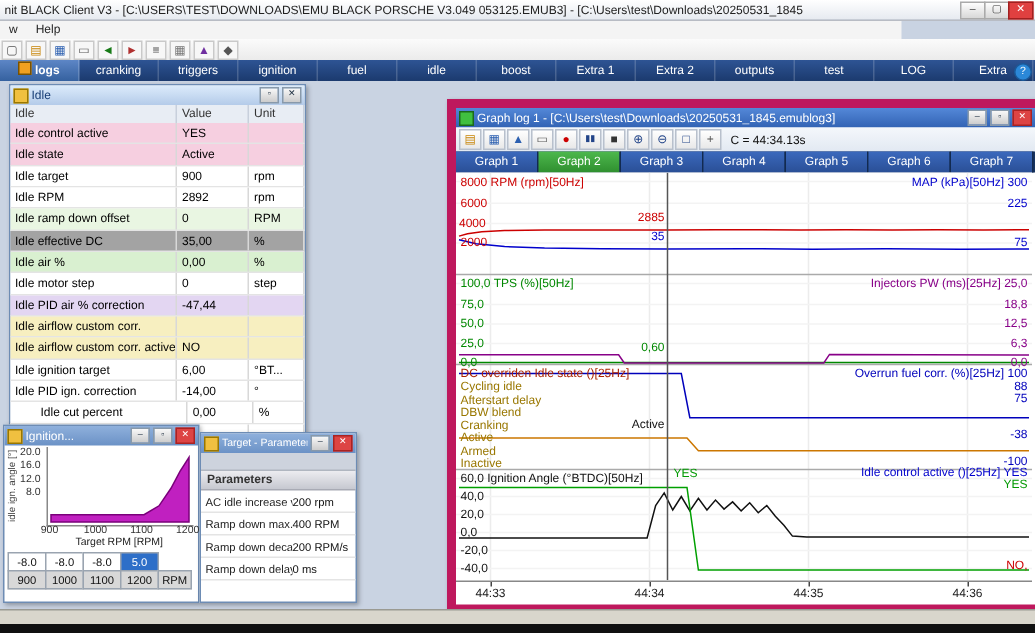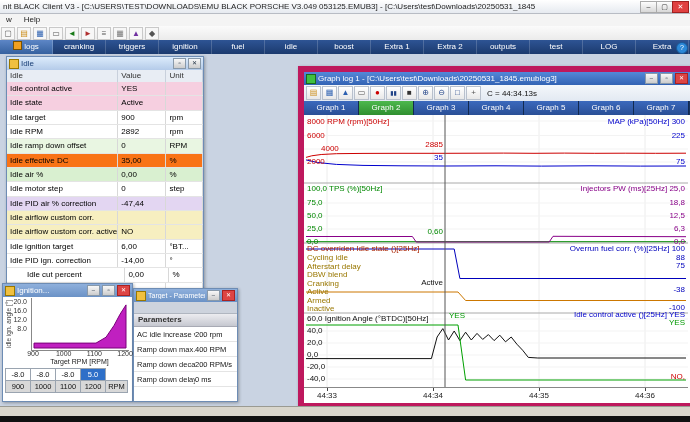--- a/index.html
+++ b/index.html
@@ -3,27 +3,27 @@
 <meta charset="utf-8">
 <style>
   html,body{margin:0;padding:0;background:#fff;}
   #app{position:relative;width:690px;height:422px;font-family:"Liberation Sans",sans-serif;font-size:8px;background:#c9d3e2;overflow:hidden;}
   .abs{position:absolute;}
   
   .titlebar{left:0;top:0;width:690px;height:13px;background:linear-gradient(#ffffff,#e6eaf0);border-bottom:1px solid #b8bcc4;}
   .ttext{position:absolute;left:3px;top:2px;color:#222;white-space:nowrap;}
   .wbx{position:absolute;top:1px;width:15px;height:10px;text-align:center;line-height:10px;font-size:7px;border:1px solid #aaa;background:linear-gradient(#fdfdfd,#d8d8d8);color:#333;}
   .wbx.close{background:#e04040;color:#fff;border-color:#a02020;}
-  .menubar{left:0;top:14px;width:690px;height:12px;background:#f4f4f4;border-bottom:1px solid #ddd;}
+  .menubar{left:0;top:14px;width:601px;height:12px;background:#f4f4f4;border-bottom:1px solid #ddd;}
   .mitem{display:inline-block;padding:1px 6px;color:#222;}
   .toolbar{left:0;top:26px;width:690px;height:14px;background:linear-gradient(#fbfbfb,#ebebeb);border-bottom:1px solid #cfcfcf;}
   .ticn{display:inline-block;width:12px;height:11px;margin:1px 1px;text-align:center;line-height:11px;font-size:8px;border:1px solid #c9c9c9;background:#f7f7f7;}
   .tabbar{left:0;top:40px;width:690px;height:14px;background:linear-gradient(#2e5494,#1b3a6e);display:flex;}
   .mtab{flex:0 0 auto;width:52px;color:#fff;text-align:center;line-height:14px;border-right:1px solid rgba(255,255,255,.18);overflow:hidden;white-space:nowrap;}
-  .mtab.active{background:linear-gradient(#5d86c6,#35619f);font-weight:normal;}
+  .mtab.active{background:linear-gradient(#5d86c6,#35619f);font-weight:bold;}
   .mtab .tabicon{display:inline-block;width:7px;height:7px;background:#f0a020;border:1px solid #7a5200;margin-right:2px;vertical-align:-1px;}
   .helpbadge{position:absolute;right:2px;top:42px;width:10px;height:10px;border-radius:50%;background:#2b88d8;color:#fff;text-align:center;line-height:10px;font-size:7px;border:1px solid #1a5a9a;}
   
   .win{position:absolute;background:#fff;border:1px solid #6d8cb4;box-shadow:1px 1px 3px rgba(0,0,0,.3);}
   .wtitle{height:13px;display:flex;align-items:center;padding:0 2px;gap:2px;overflow:hidden;}
   .wtitle.light{background:linear-gradient(#dcebfb,#b4cbe9);color:#173d75;}
   .wtitle.mid{background:linear-gradient(#8fb0dc,#6b92c6);color:#fff;}
   .wtitle.blue{background:linear-gradient(#5488d8,#3263b4);color:#fff;}
   .wicon{width:8px;height:8px;background:#f0c040;border:1px solid #997700;flex:0 0 auto;}
   .wt-label{flex:1;white-space:nowrap;overflow:hidden;}
@@ -130,21 +130,21 @@
         <div class="irow" style="background: rgb(255, 255, 255);">
           <div class="ic" style="width: 112px;">Idle RPM</div>
           <div class="ic" style="width: 46px;">2892</div>
           <div class="ic" style="width: 34px;">rpm</div>
         </div>
         <div class="irow" style="background: rgb(233, 246, 226);">
           <div class="ic" style="width: 112px;">Idle ramp down offset</div>
           <div class="ic" style="width: 46px;">0</div>
           <div class="ic" style="width: 34px;">RPM</div>
         </div>
-        <div class="irow" style="background: #f97316;">
+        <div class="irow" style="background: #a3a3a3;">
           <div class="ic" style="width: 112px;">Idle effective DC</div>
           <div class="ic" style="width: 46px;">35,00</div>
           <div class="ic" style="width: 34px;">%</div>
         </div>
         <div class="irow" style="background: rgb(217, 240, 208);">
           <div class="ic" style="width: 112px;">Idle air %</div>
           <div class="ic" style="width: 46px;">0,00</div>
           <div class="ic" style="width: 34px;">%</div>
         </div>
         <div class="irow" style="background: rgb(255, 255, 255);">
@@ -319,21 +319,21 @@
           <polyline points="2.0,126.7 382.0,126.7" fill="none" stroke="#008800" stroke-width="1"></polyline>
           <polyline points="2.0,121.5 108.4,121.5 112.2,127.0 245.2,127.0 249.0,121.3 382.0,121.7" fill="none" stroke="#880088" stroke-width="1"></polyline>
           <polyline points="2.0,134.0 150.2,134.0 155.9,163.5 382.0,163.5" fill="none" stroke="#0000bb" stroke-width="1"></polyline>
           <polyline points="2.0,177.0 154.0,177.0 161.6,185.5 382.0,185.5" fill="none" stroke="#cc7700" stroke-width="1"></polyline>
           <polyline points="2.0,243.6 127.4,243.6 133.1,222.0 138.8,213.6 144.5,225.0 150.2,216.0 155.9,225.6 161.6,217.2 167.3,225.0 173.0,218.4 178.7,224.4 184.4,219.6 190.1,225.6 195.8,220.2 201.5,226.8 207.2,222.0 212.9,229.2 218.6,235.2 224.3,242.4 233.8,243.0 382.0,243.0" fill="none" stroke="#111111" stroke-width="1"></polyline>
           <polyline points="2.0,210.0 154.0,210.0 161.6,265.0 382.0,265.0" fill="none" stroke="#00a000" stroke-width="1"></polyline>
           <line x1="141" y1="0" x2="141" y2="272" stroke="#555" stroke-width="1"></line>
         </svg>
         <span class="plbl" style="left: 3px; top: 3px; color: rgb(204, 0, 0);">8000 RPM (rpm)[50Hz]</span>
         <span class="plbl" style="left: 3px; top: 16.5px; color: rgb(204, 0, 0);">6000</span>
-        <span class="plbl" style="left: 17px; top: 30px; color: rgb(204, 0, 0);">4000</span>
+        <span class="plbl" style="left: 2px; top: 30px; color: rgb(204, 0, 0);">4000</span>
         <span class="plbl" style="left: 3px; top: 43px; color: rgb(204, 0, 0);">2000</span>
         <span class="plbl" style="left: 3px; top: 70px; color: rgb(0, 136, 0);">100,0 TPS (%)[50Hz]</span>
         <span class="plbl" style="left: 3px; top: 84px; color: rgb(0, 136, 0);">75,0</span>
         <span class="plbl" style="left: 3px; top: 97px; color: rgb(0, 136, 0);">50,0</span>
         <span class="plbl" style="left: 3px; top: 110px; color: rgb(0, 136, 0);">25,0</span>
         <span class="plbl" style="left: 3px; top: 123px; color: rgb(0, 136, 0);">0,0</span>
         <span class="plbl" style="left: 3px; top: 130px; color: rgb(170, 34, 0);">DC overriden Idle state ()[25Hz]</span>
         <span class="plbl" style="left: 3px; top: 139px; color: rgb(153, 119, 0);">Cycling idle</span>
         <span class="plbl" style="left: 3px; top: 147.5px; color: rgb(153, 119, 0);">Afterstart delay</span>
         <span class="plbl" style="left: 3px; top: 156px; color: rgb(153, 119, 0);">DBW blend</span>

